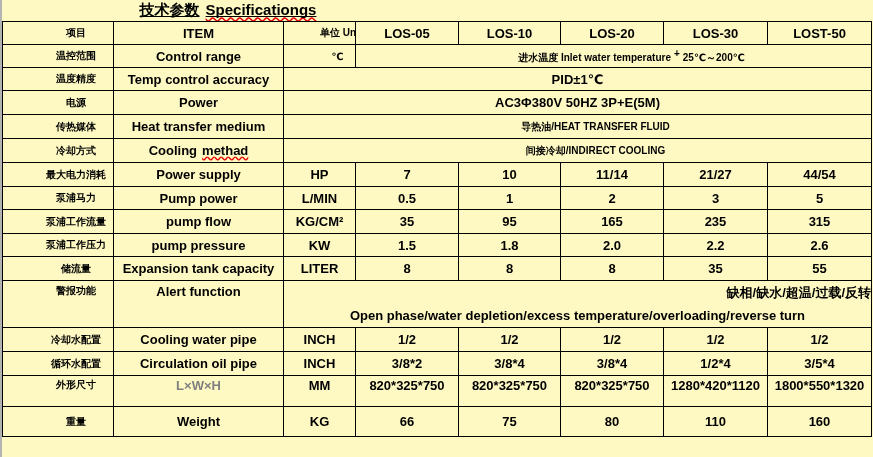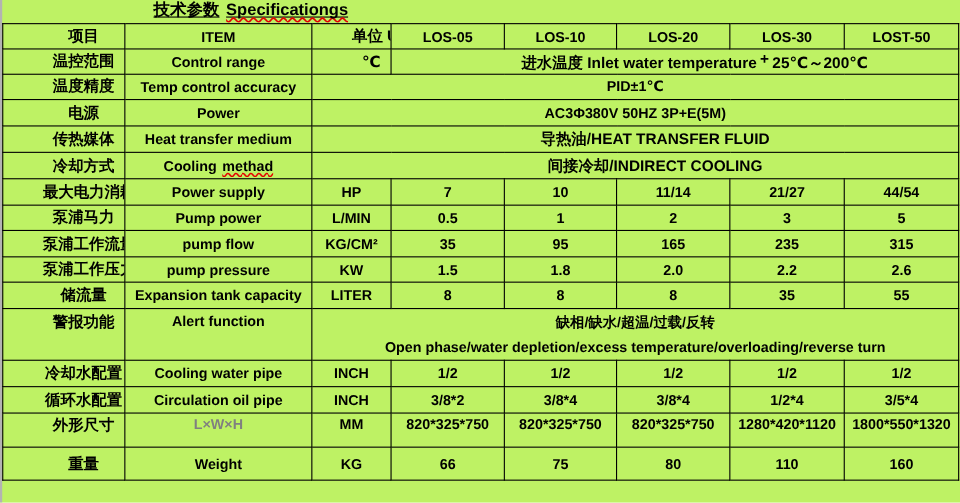--- a/index.html
+++ b/index.html
@@ -1,33 +1,33 @@
 <!DOCTYPE html>
 <html><head>
 <meta charset="utf-8">
 <style>
   html,body{margin:0;padding:0;background:#fff;}
-  .page{position:relative;width:873px;height:457px;background:#bef264;overflow:hidden;
+  .page{position:relative;width:873px;height:457px;background:#fef9c3;overflow:hidden;
         font-family:"Liberation Sans","DejaVu Sans",sans-serif;color:#000;}
   .left-edge{position:absolute;left:0;top:0;width:2px;height:457px;background:#b3b3b3;}
   .title{position:absolute;left:2px;top:0;width:452px;height:21px;line-height:20px;
          text-align:center;font-size:15px;font-weight:700;}
   .title-inner{text-decoration:underline;}
   .sq{text-decoration-line:underline;text-decoration-style:wavy;text-decoration-color:#e60000;
       text-decoration-skip-ink:none;}
   .title .sq{margin-left:6px;}
   .gap{margin-left:5px;}
   table.spec{position:absolute;left:2px;top:21px;width:869px;border-collapse:collapse;table-layout:fixed;}
   td{border:1px solid #000;text-align:center;vertical-align:middle;padding:0;
      font-size:13px;font-weight:700;white-space:nowrap;overflow:hidden;}
-  td.zh{font-size:14px;padding-left:36px;}
+  td.zh{font-size:10px;padding-left:36px;}
   .sup{vertical-align:4px;margin:0 3px;}
   tr.r-alert td{vertical-align:top;margin-top:48px;}
   tr.r-alert td.lbl{padding-top:3px;}
-  .alert-l1{line-height:24px;}
+  .alert-l1{line-height:24px;text-align:right;}
   .alert-l2{line-height:21px;}
   tr.r-dims td{vertical-align:top;padding-top:2px;}
   .gray{color:#808080;margin-top:28px;}
 </style>
 </head>
 <body>
 
 <div class="page">
   <div class="left-edge"></div>
 

